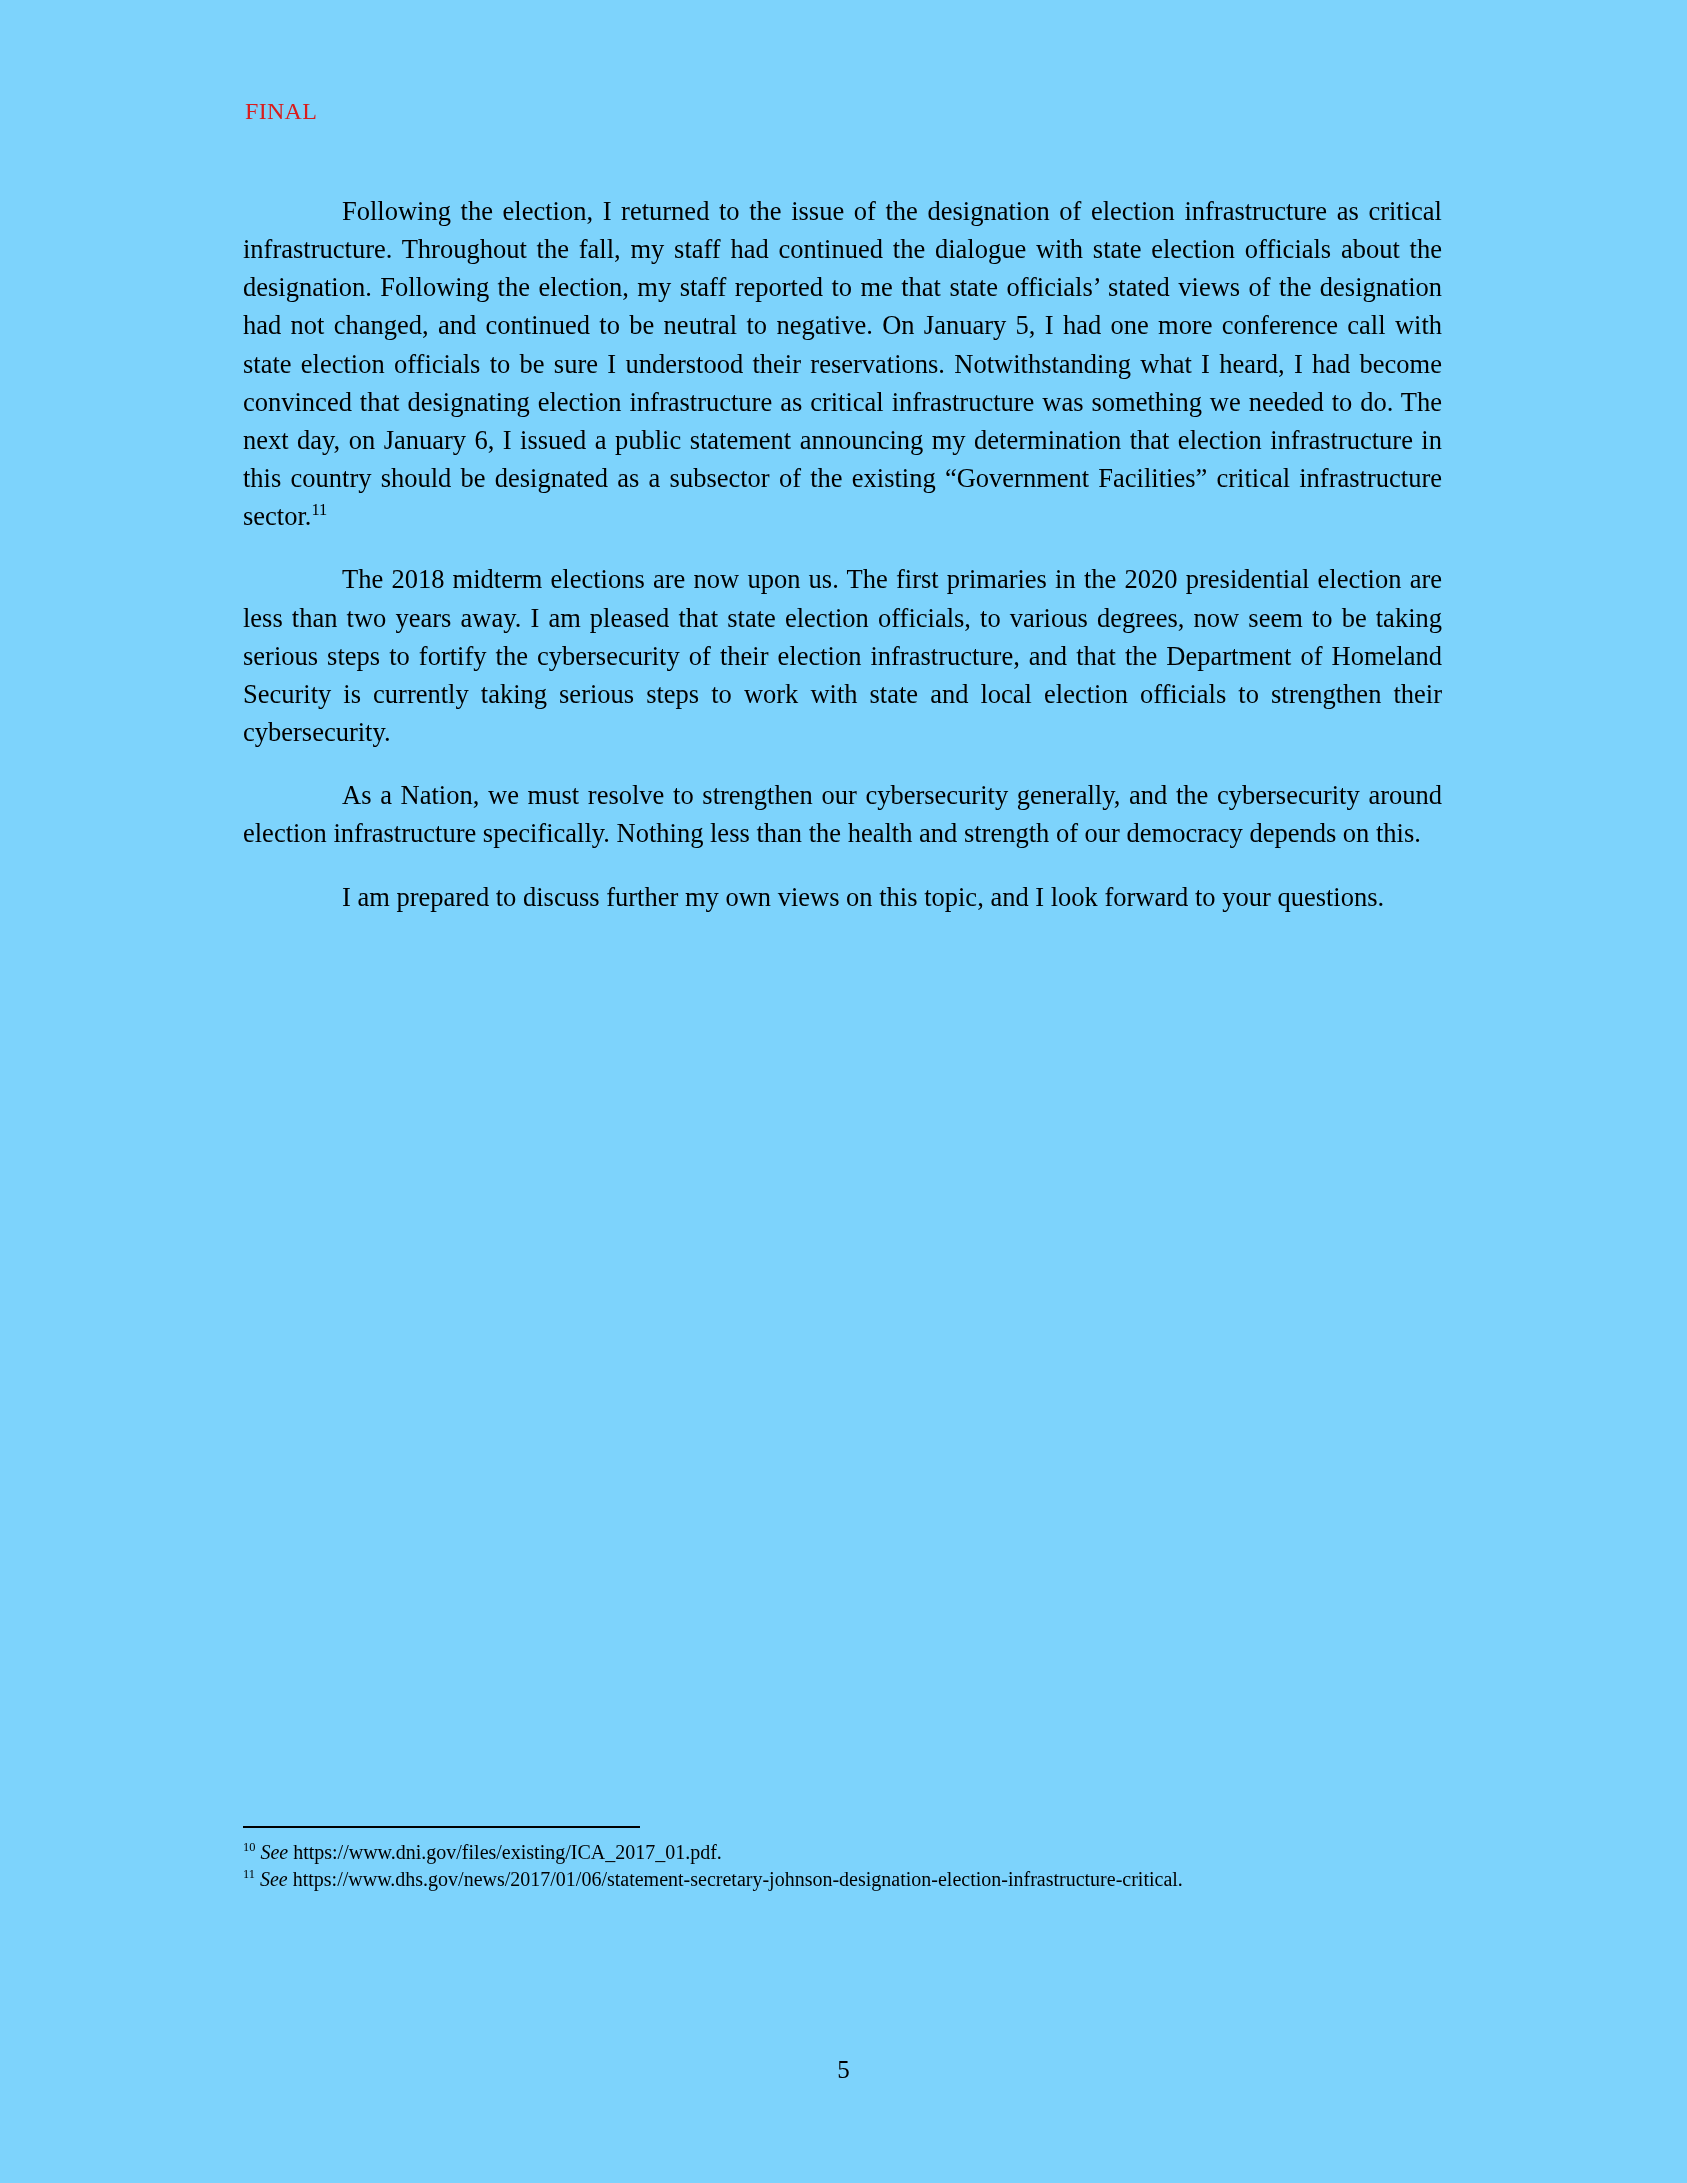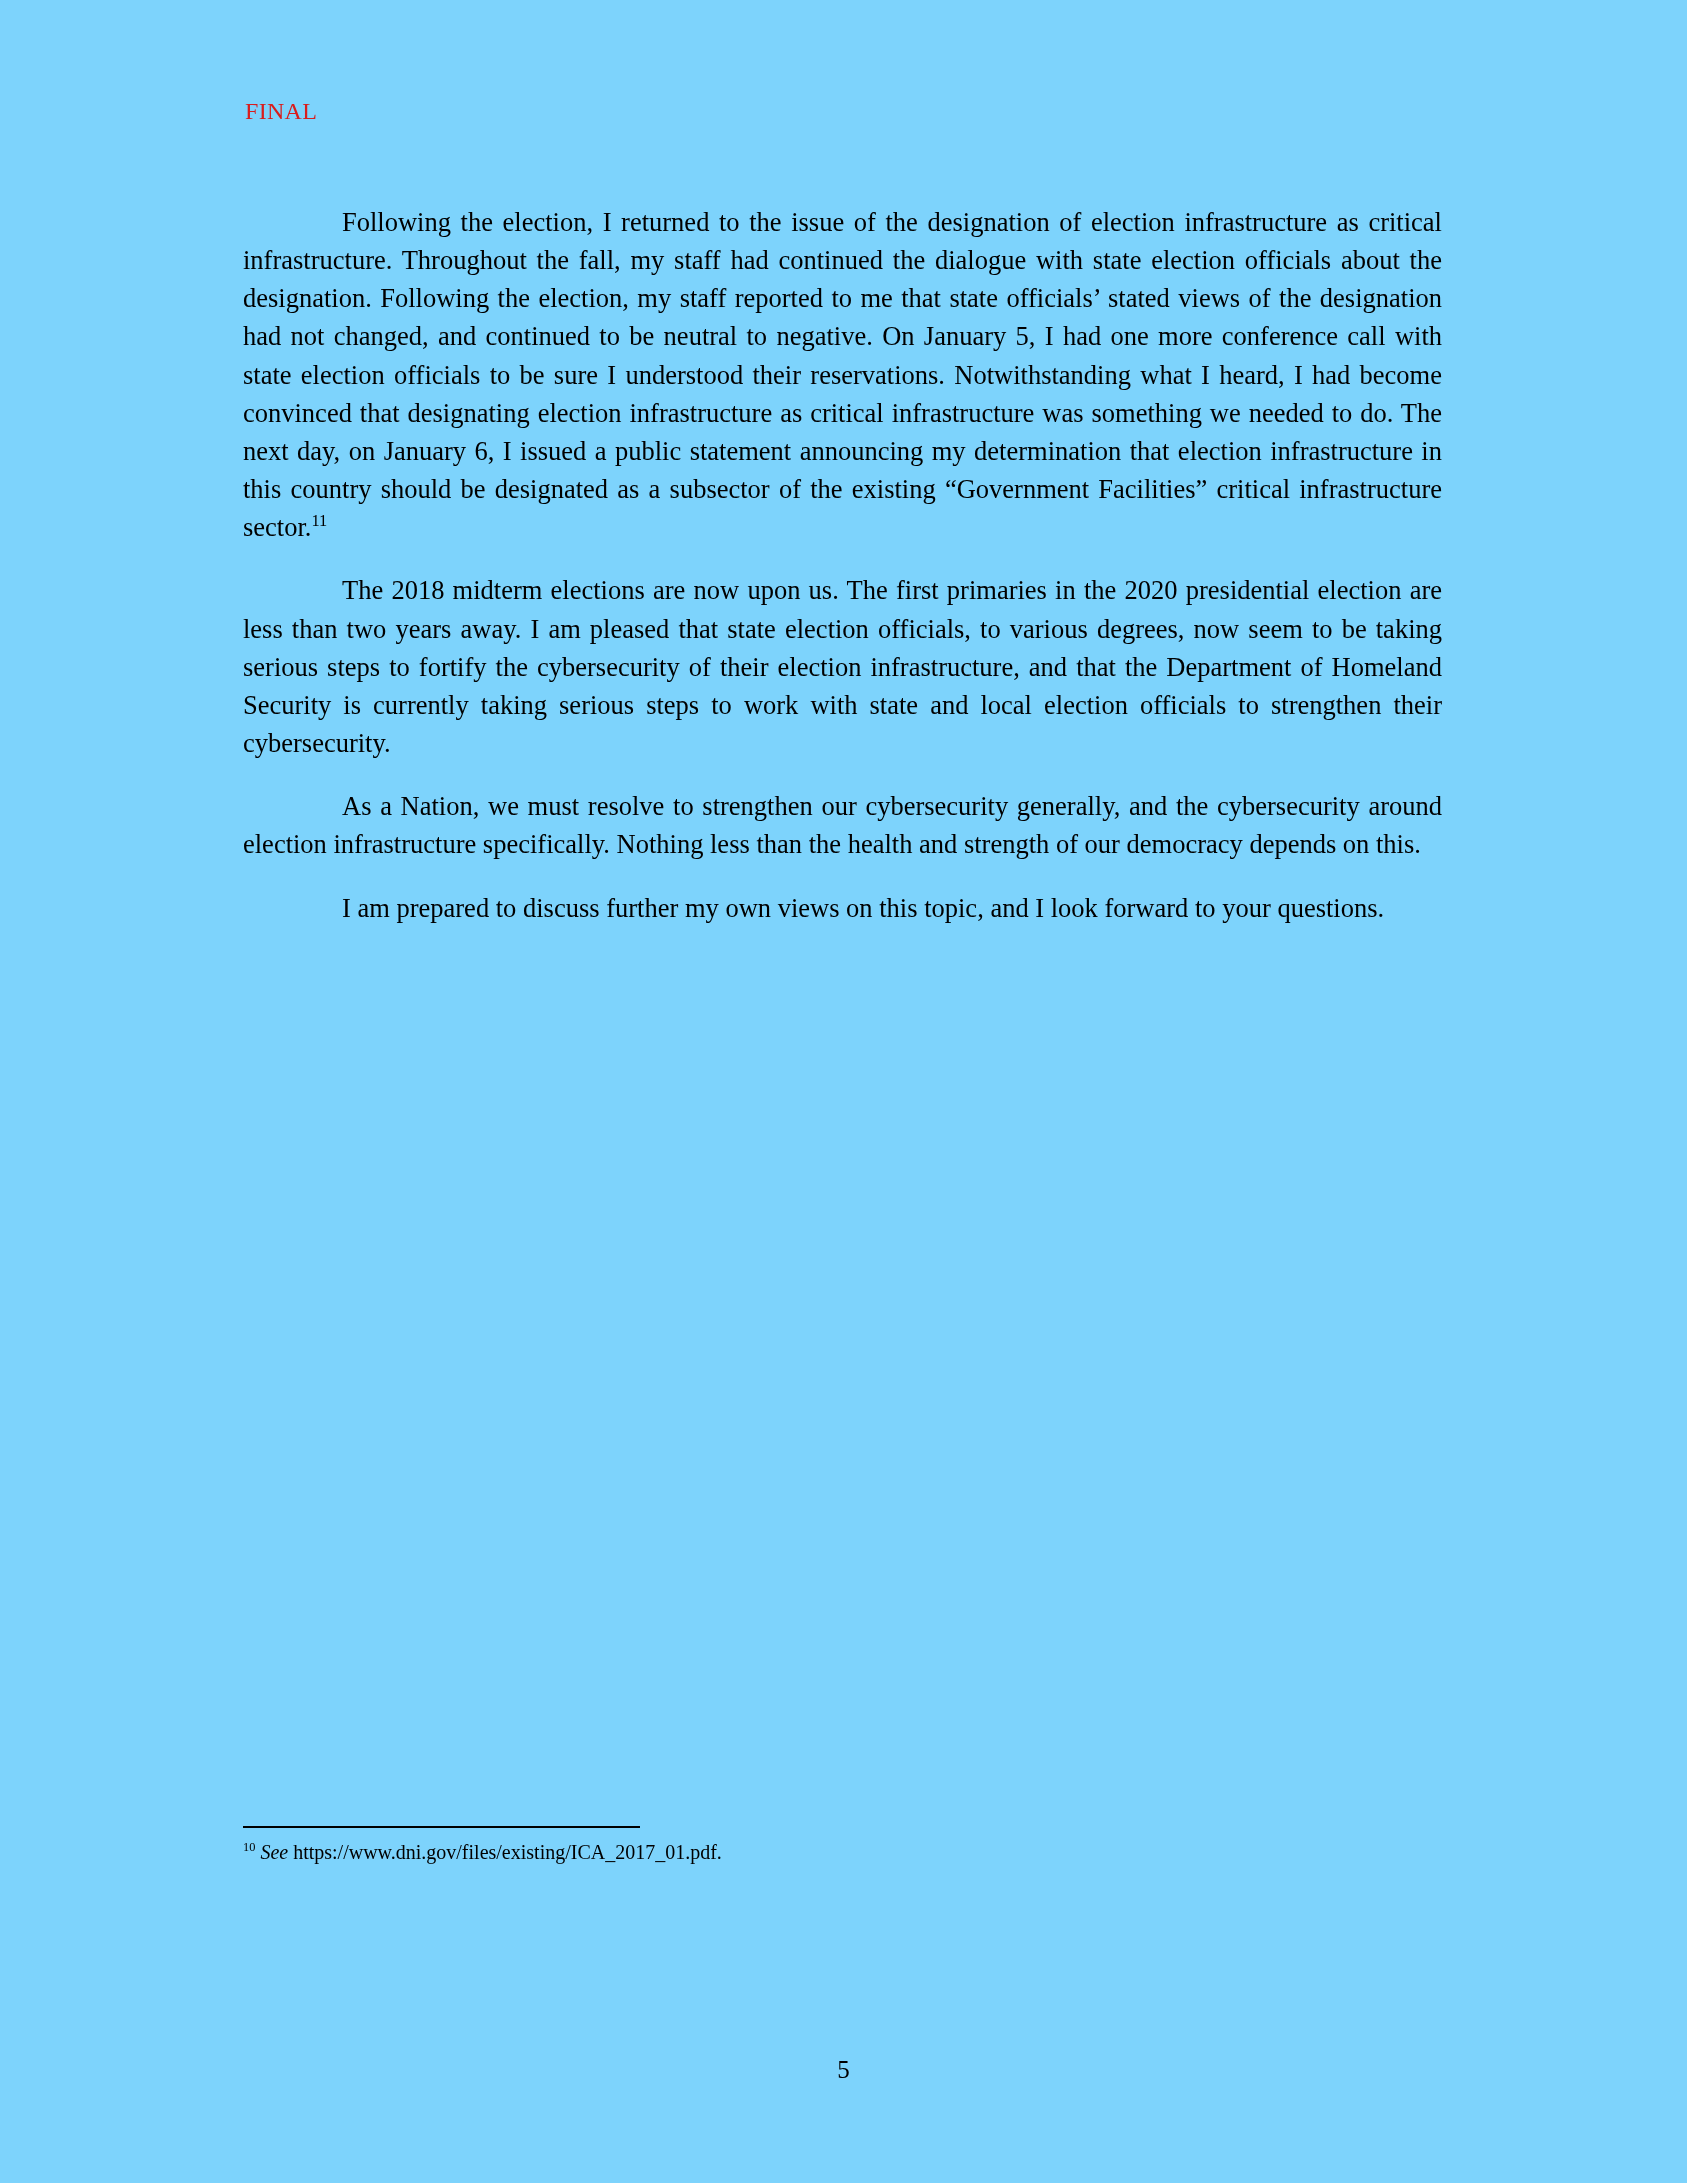--- a/index.html
+++ b/index.html
@@ -35,21 +35,20 @@
     font-size: 26.5px;
     line-height: 1.44;
     text-align: justify;
     text-justify: inter-word;
   }
   p.para.first {
     text-indent: 0;
   }
   p.indent {
     text-indent: 99px;
-    margin-top: 11px;
   }
   sup {
     font-size: 0.62em;
     vertical-align: super;
     line-height: 0;
   }
   .footnotes {
     position: absolute;
     left: 243px;
     top: 1826px;
@@ -98,18 +97,19 @@
 
     <p class="para indent"><span>I am prepared to discuss further my own views on this topic, and I look forward to your questions.</span></p>
 
   </div>
 
   <div class="footnotes">
     <div class="fn-rule"></div>
 
     <p class="fn"><sup>10</sup> <i>See</i><span> https://www.dni.gov/files/existing/ICA_2017_01.pdf.</span></p>
 
+    <p class="fn"><sup>11</sup> <i>See</i><span> https://www.dhs.gov/news/2017/01/06/statement-secretary-johnson-designation-election-infrastructure-critical.</span></p>
   </div>
 
   <div class="page-number">5</div>
 
 </div>
 
 
 </body></html>

